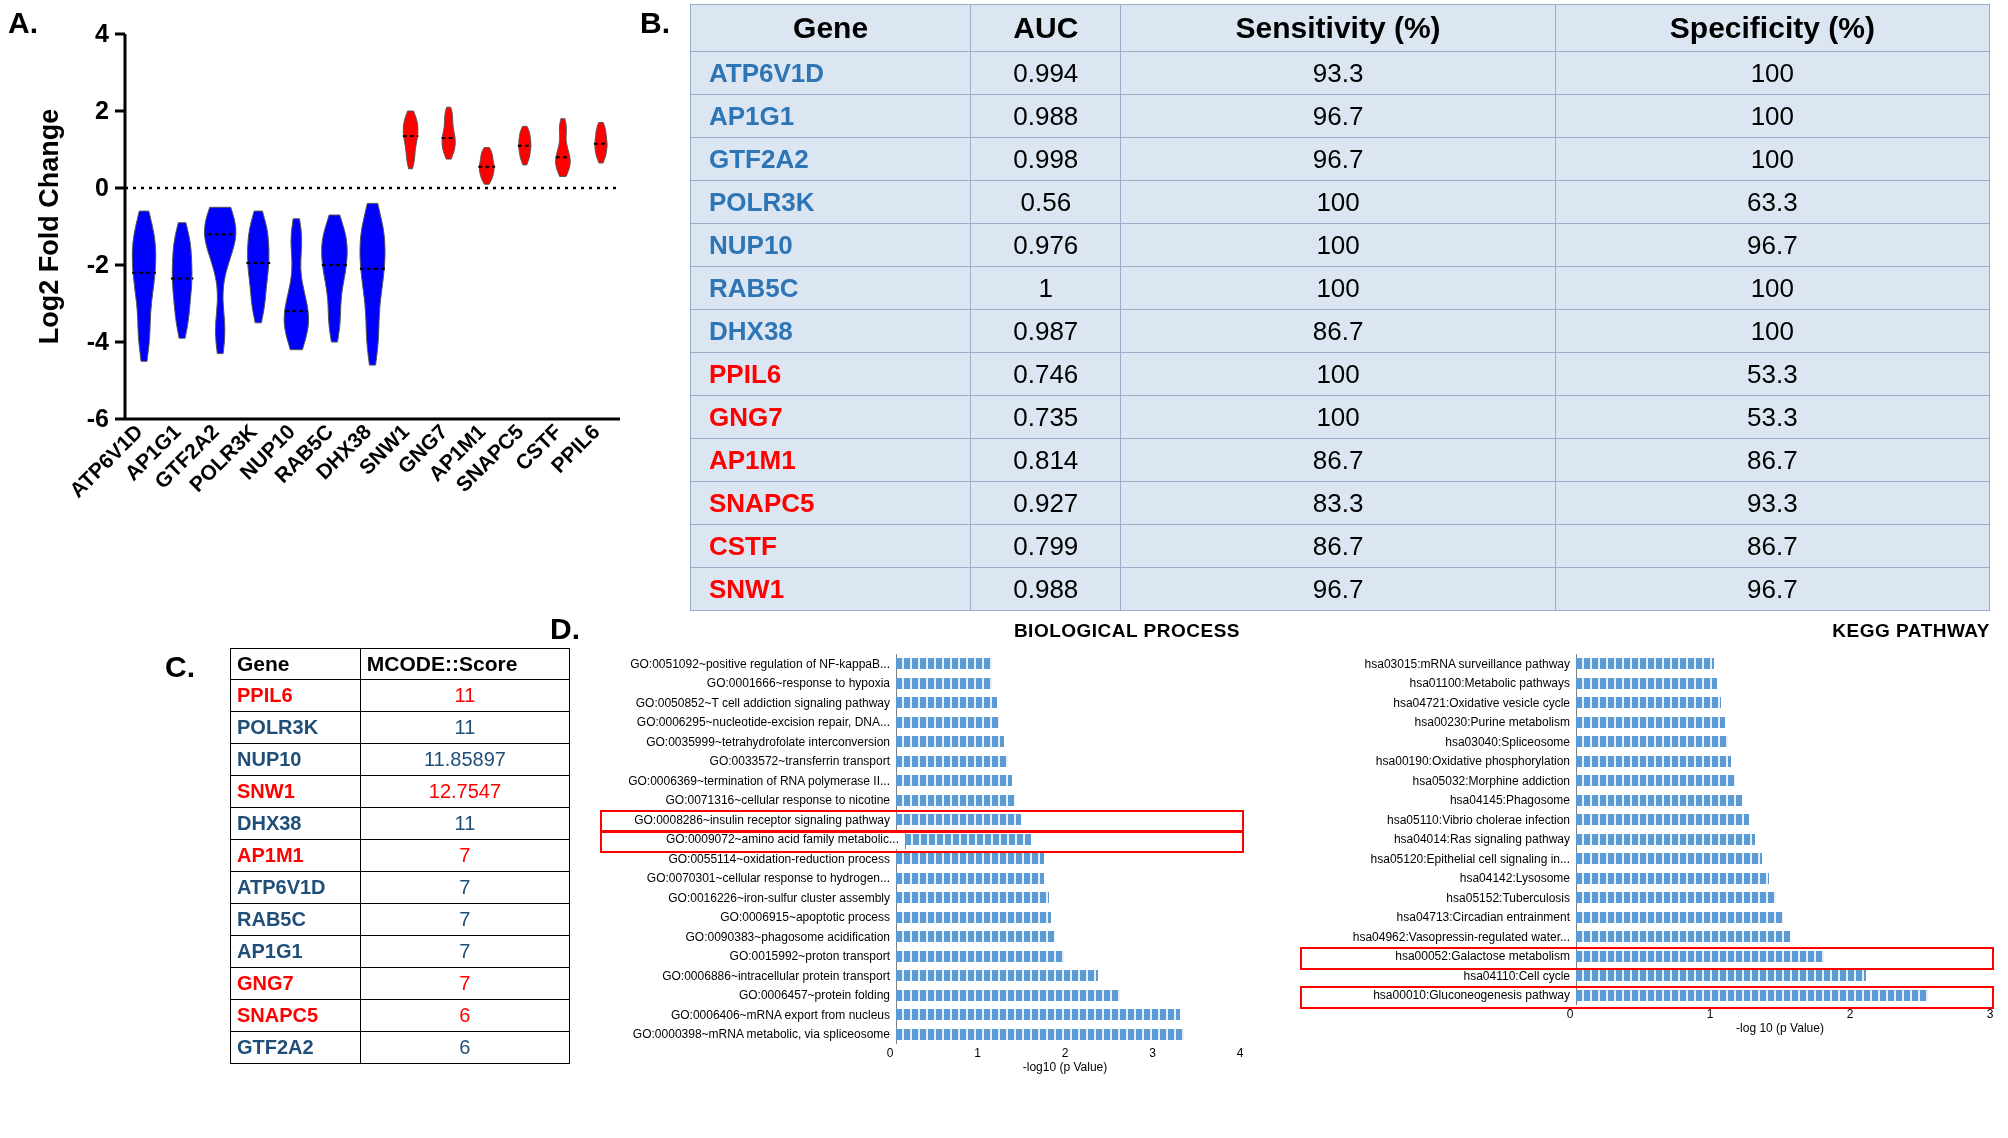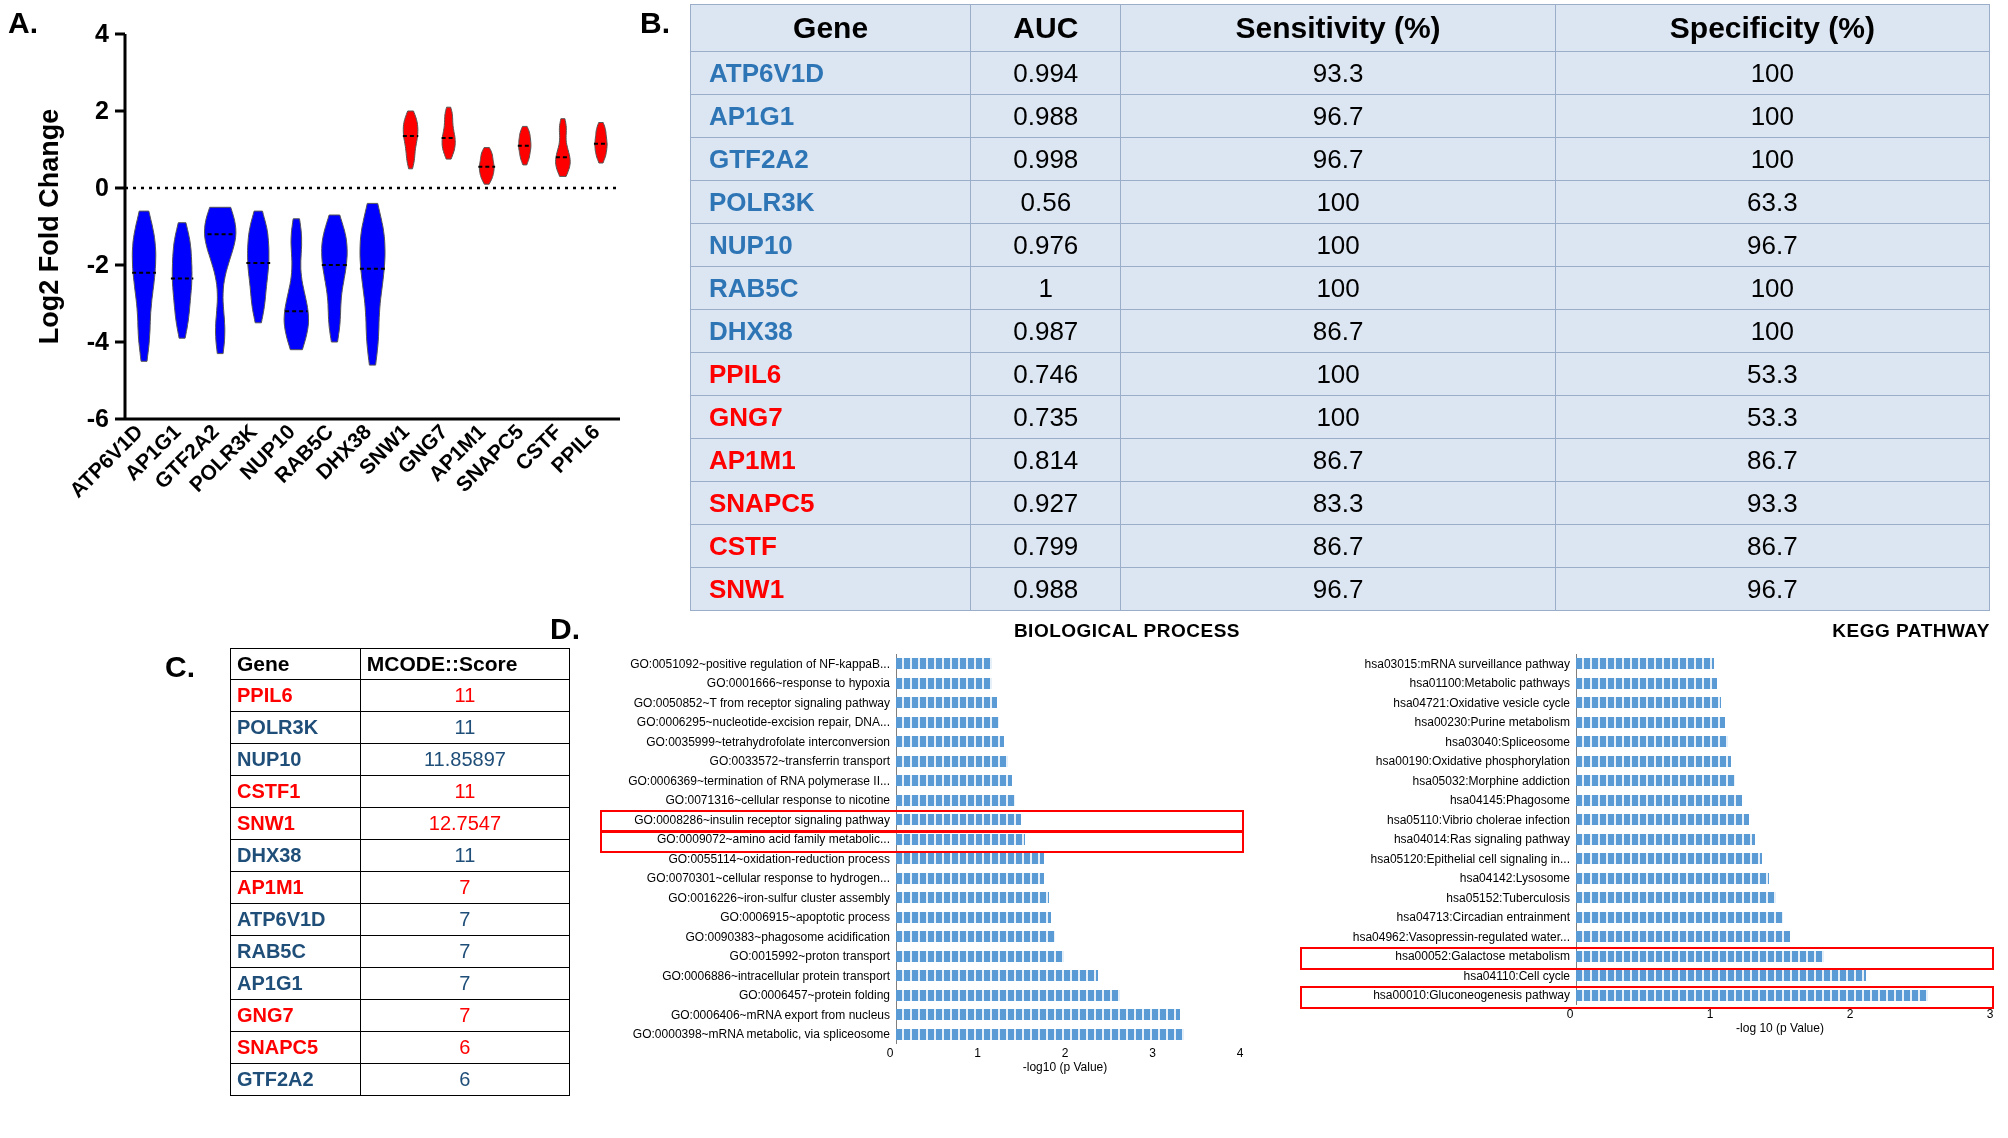--- a/index.html
+++ b/index.html
@@ -285,24 +285,20 @@
         </tr>
         <tr>
           <td class="g-blue" style="color: rgb(31, 78, 121);">POLR3K</td>
           <td class="score" style="color: rgb(31, 78, 121);">11</td>
         </tr>
         <tr>
           <td class="g-blue" style="color: rgb(31, 78, 121);">NUP10</td>
           <td class="score" style="color: rgb(31, 78, 121);">11.85897</td>
         </tr>
         <tr>
-          <td class="g-red" style="color: rgb(255, 0, 0);">CSTF1</td>
-          <td class="score" style="color: rgb(255, 0, 0);">11</td>
-        </tr>
-        <tr>
           <td class="g-red" style="color: rgb(255, 0, 0);">SNW1</td>
           <td class="score" style="color: rgb(255, 0, 0);">12.7547</td>
         </tr>
         <tr>
           <td class="g-blue" style="color: rgb(31, 78, 121);">DHX38</td>
           <td class="score" style="color: rgb(31, 78, 121);">11</td>
         </tr>
         <tr>
           <td class="g-red" style="color: rgb(255, 0, 0);">AP1M1</td>
           <td class="score" style="color: rgb(255, 0, 0);">7</td>
@@ -348,21 +344,21 @@
           </div>
         </div>
         <div class="bc-row">
           <div class="bc-label" style="width: 290px;">GO:0001666~response to hypoxia</div>
           <div class="bc-barwrap">
             <div class="bc-axisline"></div>
             <div class="bc-bar" style="width: 28%;"></div>
           </div>
         </div>
         <div class="bc-row">
-          <div class="bc-label" style="width: 290px;">GO:0050852~T from receptor signaling pathway</div>
+          <div class="bc-label" style="width: 290px;">GO:0050852~T cell addiction signaling pathway</div>
           <div class="bc-barwrap">
             <div class="bc-axisline"></div>
             <div class="bc-bar" style="width: 29.5%;"></div>
           </div>
         </div>
         <div class="bc-row">
           <div class="bc-label" style="width: 290px;">GO:0006295~nucleotide-excision repair, DNA...</div>
           <div class="bc-barwrap">
             <div class="bc-axisline"></div>
             <div class="bc-bar" style="width: 30%;"></div>
@@ -397,21 +393,21 @@
           </div>
         </div>
         <div class="bc-row">
           <div class="bc-label" style="width: 290px;">GO:0008286~insulin receptor signaling pathway</div>
           <div class="bc-barwrap">
             <div class="bc-axisline"></div>
             <div class="bc-bar" style="width: 36.25%;"></div>
           </div>
         </div>
         <div class="bc-row">
-          <div class="bc-label" style="width: 290px;">GO:0009072~amino acid family metabolic...</div>
+          <div class="bc-label" style="width: 290px; margin-left: 9px;">GO:0009072~amino acid family metabolic...</div>
           <div class="bc-barwrap">
             <div class="bc-axisline"></div>
             <div class="bc-bar" style="width: 37.5%;"></div>
           </div>
         </div>
         <div class="bc-row">
           <div class="bc-label" style="width: 290px;">GO:0055114~oxidation-reduction process</div>
           <div class="bc-barwrap">
             <div class="bc-axisline"></div>
             <div class="bc-bar" style="width: 43%;"></div>

